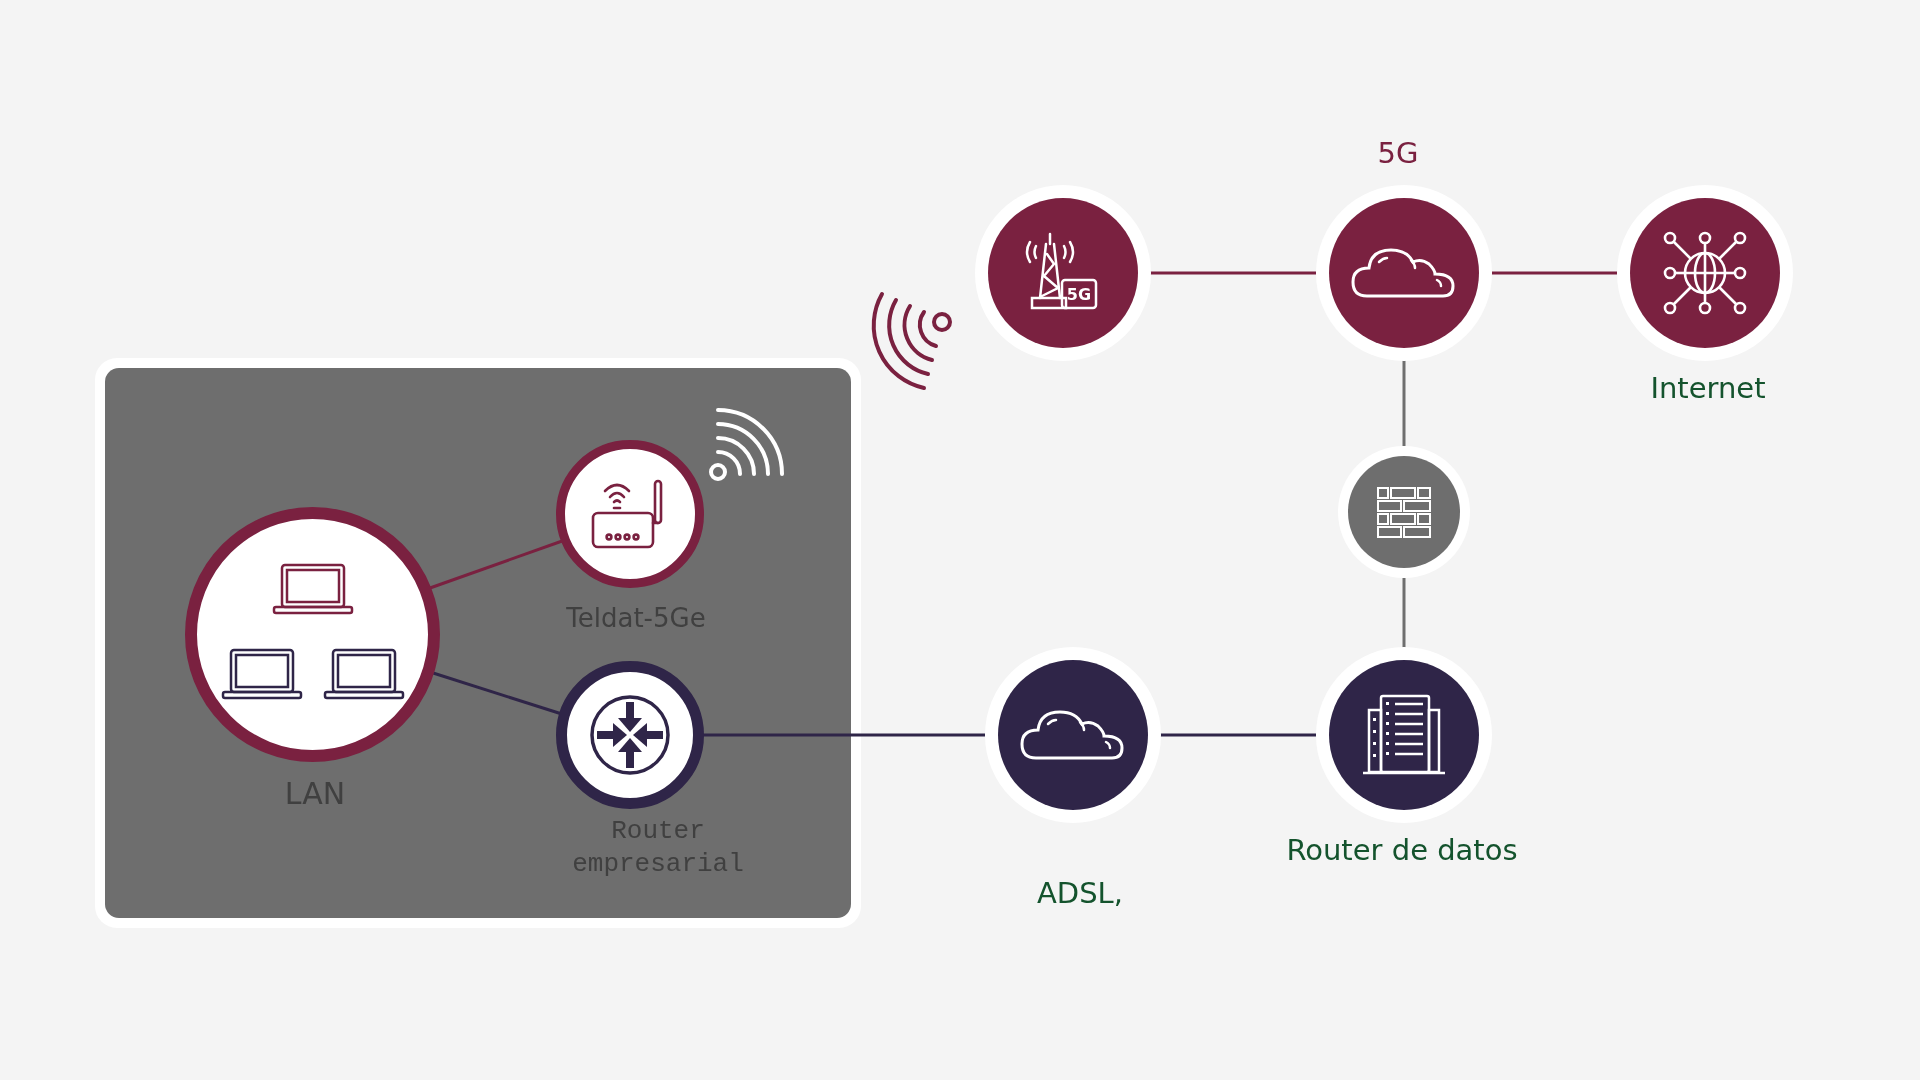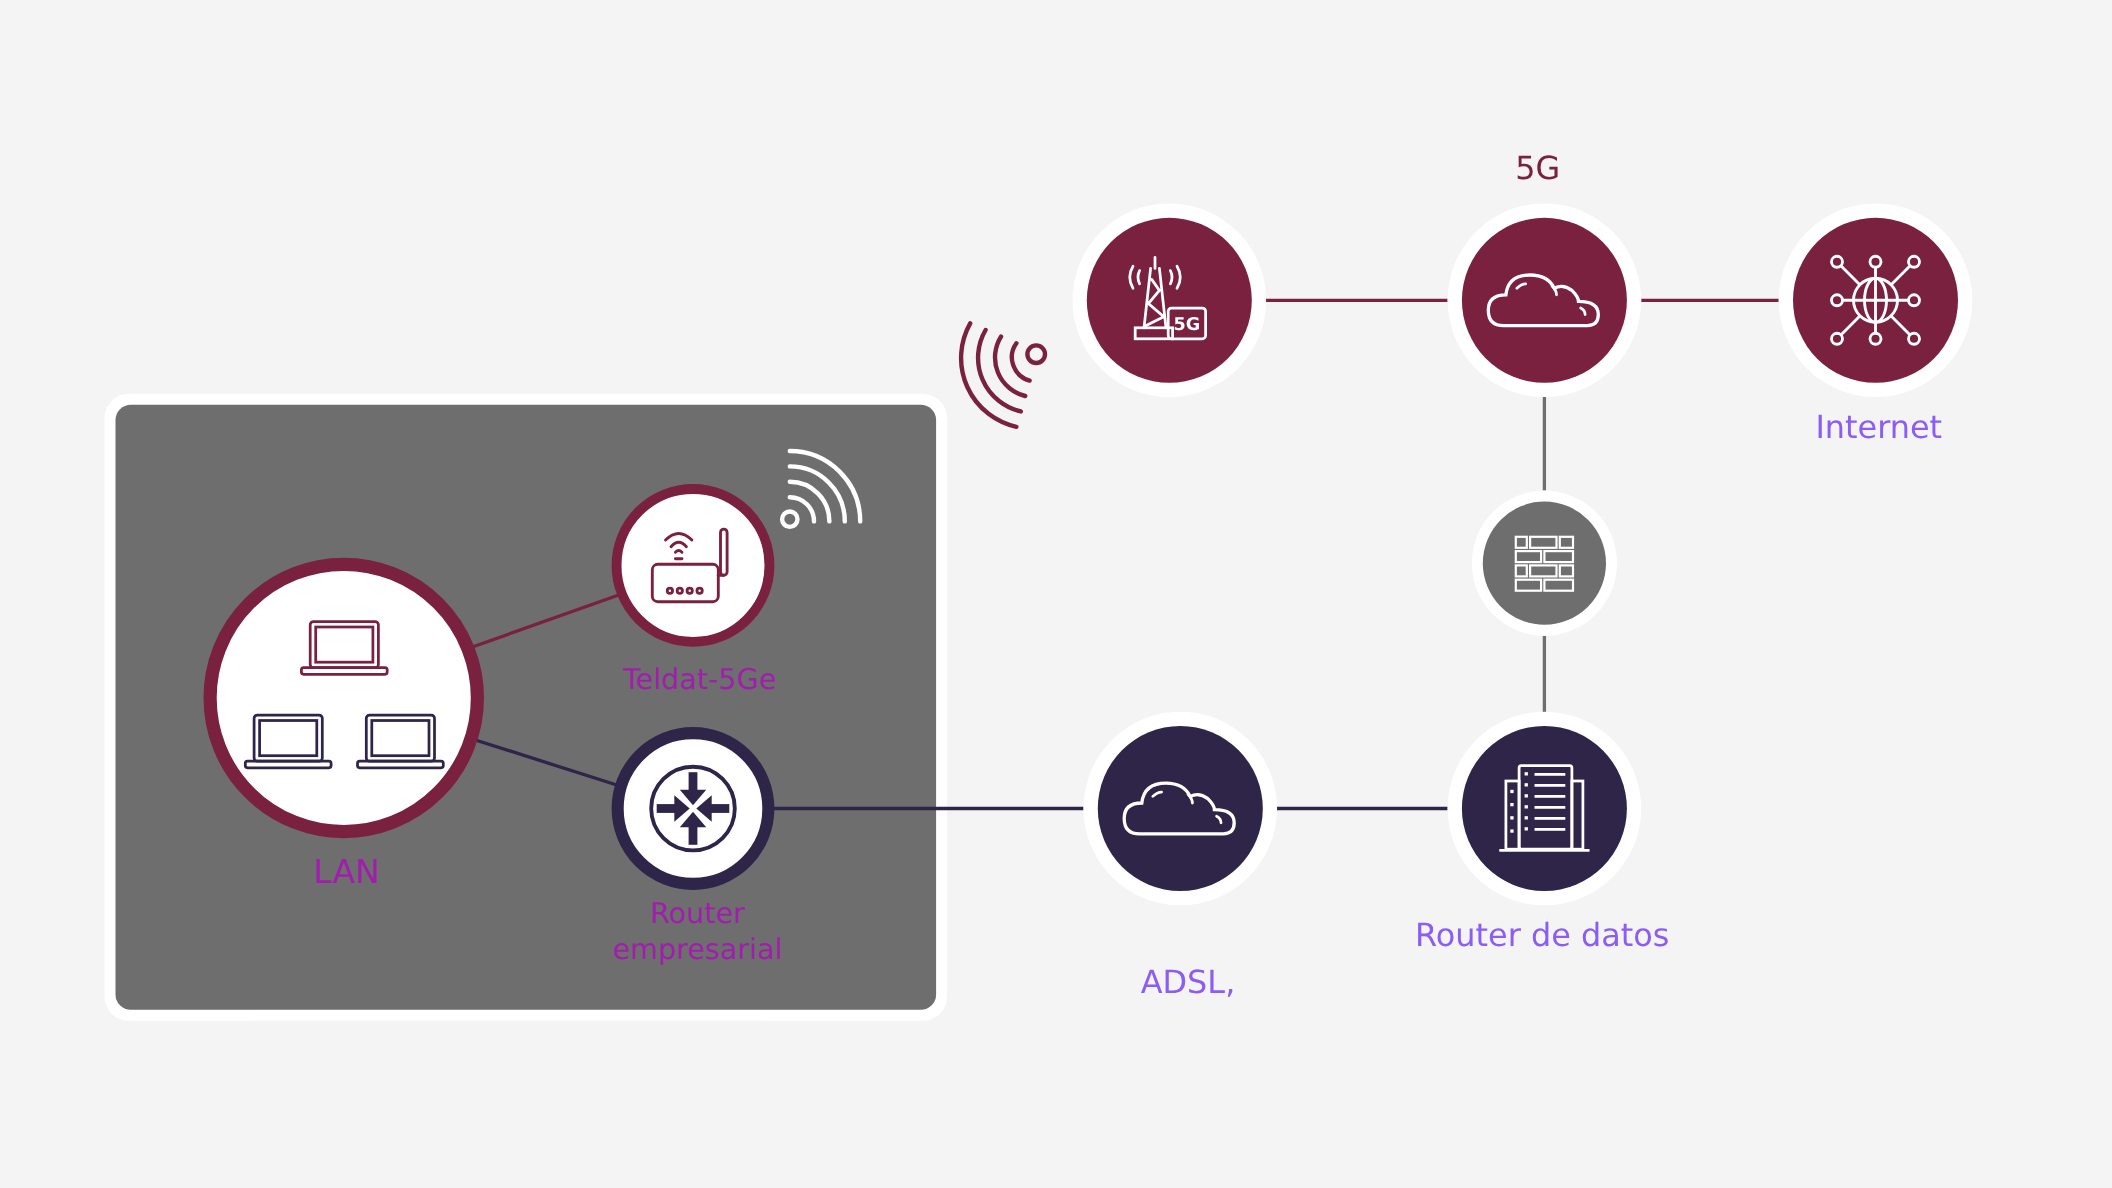--- a/index.html
+++ b/index.html
@@ -4,22 +4,22 @@
 <style>
   html, body { margin:0; padding:0; }
   body { width:1920px; height:1080px; background:#f4f4f4; position:relative; overflow:hidden;
          font-family:"DejaVu Sans", sans-serif; }
   .abs { position:absolute; }
   .lan-box-outer { left:95px; top:358px; width:766px; height:570px; background:#ffffff; border-radius:22px; }
   .lan-box { left:105px; top:368px; width:746px; height:550px; background:#6e6e6e; border-radius:14px; }
   .node { position:absolute; border-radius:50%; display:flex; align-items:center; justify-content:center; box-sizing:border-box; }
   .ring { position:absolute; border-radius:50%; background:#ffffff; }
   .label { position:absolute; text-align:center; white-space:nowrap; transform:translateX(-50%); line-height:1.25; }
-  .lbl-dark { color:#8b5cf6; font-size:29px; }
-  .lbl-white { color:#a21caf; font-size:26px; }
+  .lbl-dark { color:#14532d; font-size:29px; }
+  .lbl-white { color:#404040; font-size:26px; }
   .lbl-5g { color:#7a2140; font-size:29px; }
   svg.lines { position:absolute; left:0; top:0; }
 </style>
 </head>
 <body>
 
 <div class="abs lan-box-outer"></div>
 <div class="abs lan-box"></div>
 
 <svg class="lines" width="1920" height="1080">
@@ -89,21 +89,21 @@
         <polygon points="33,28 57,28 45,42"></polygon>
       <rect x="41" y="60" width="8" height="18"></rect>
         <polygon points="33,62 57,62 45,48"></polygon>
       <rect x="12" y="41" width="18" height="8"></rect>
         <polygon points="28,33 28,57 42,45"></polygon>
       <rect x="60" y="41" width="18" height="8"></rect>
         <polygon points="62,33 62,57 48,45"></polygon>
     </g>
   </svg>
 </div>
-<div class="label lbl-white" style="left:634px;top:815px;">
+<div class="label lbl-white" style="left:658px;top:815px;font-family:Liberation Mono, monospace;">
   <div>Router</div>
   <div>empresarial</div>
 </div>
 
 <svg class="abs" style="left:870px;top:288px;" width="90" height="105" viewBox="0 0 90 105">
   <g fill="none" stroke="#7a2140" stroke-width="4" stroke-linecap="round">
     <circle cx="72" cy="34" r="8"></circle>
     <path d="M54 24 A22 22 0 0 0 66 58"></path>
     <path d="M40 18 A36 36 0 0 0 62 72"></path>
     <path d="M26 12 A50 50 0 0 0 58 86"></path>

